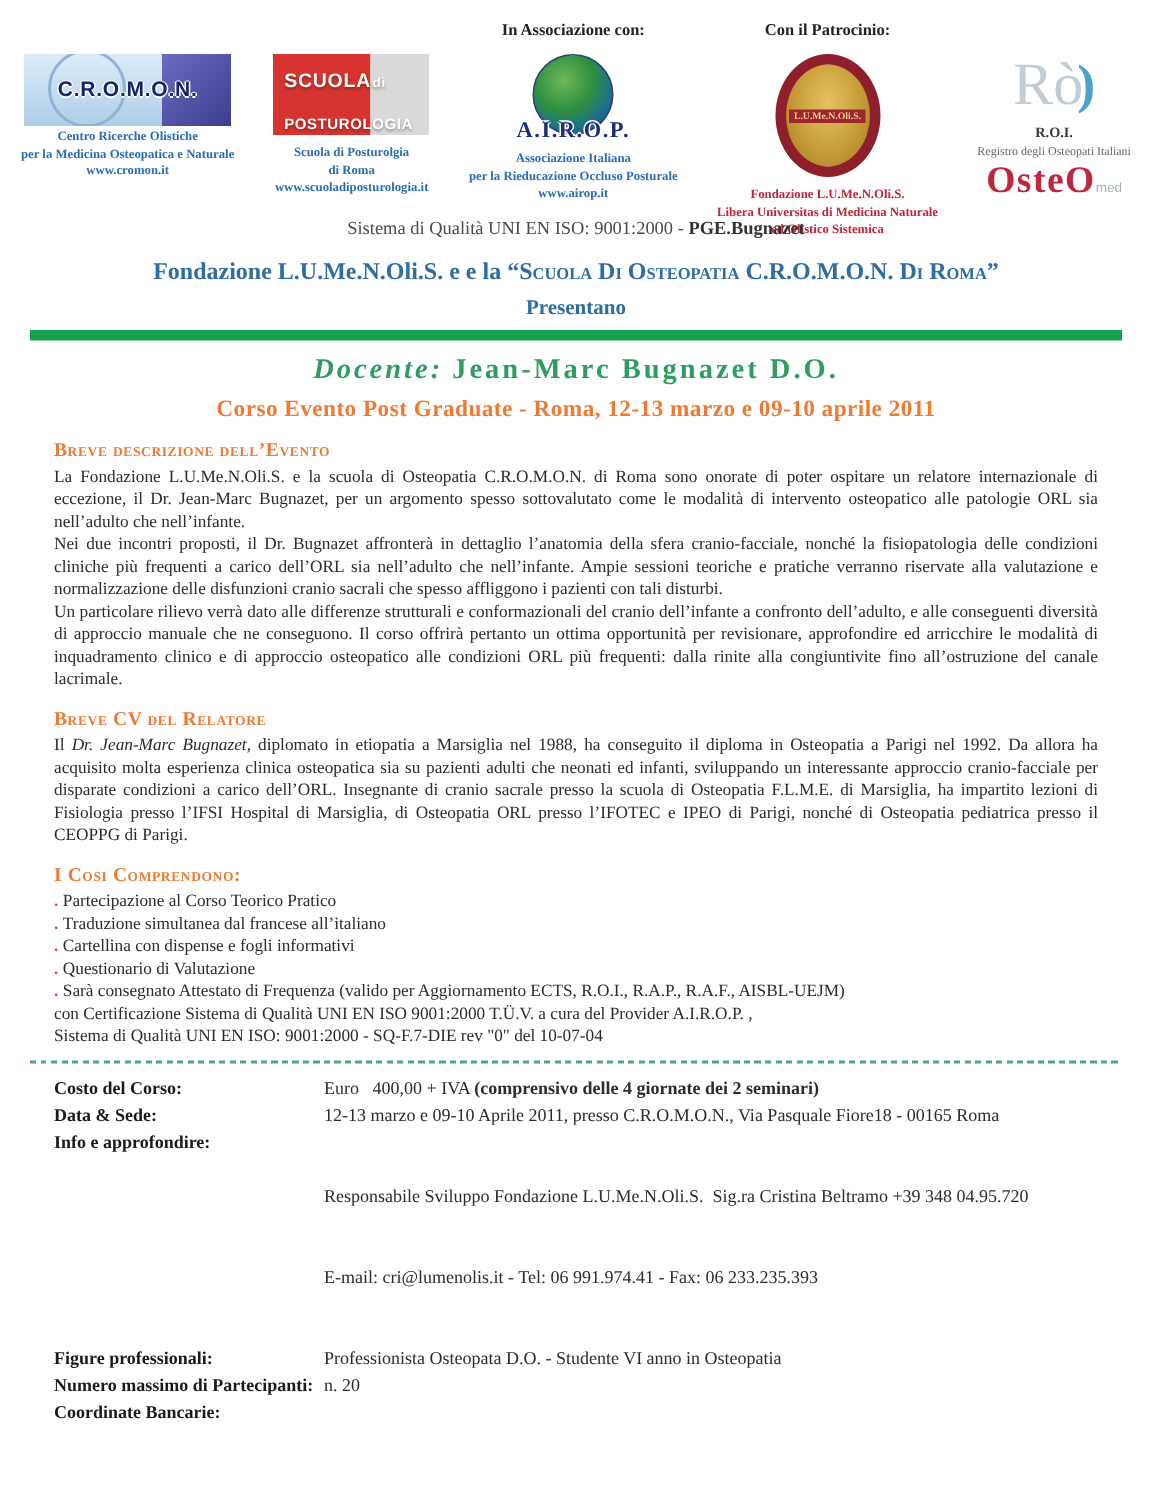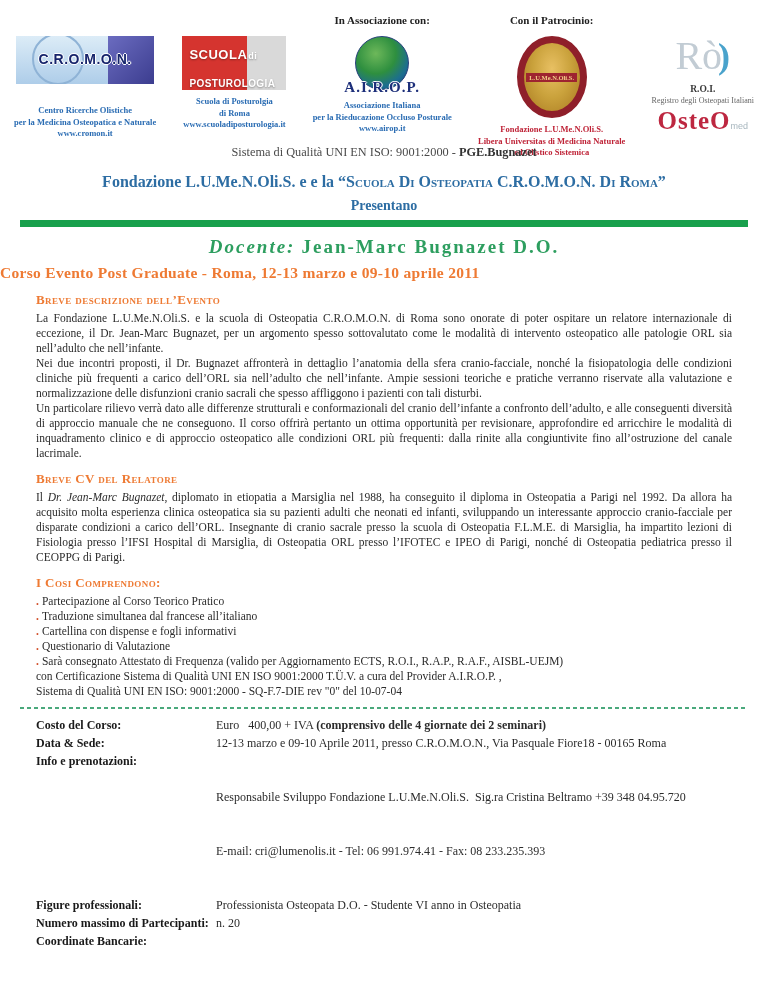--- a/index.html
+++ b/index.html
@@ -8,21 +8,21 @@
 
   
   .logos-row{display:flex;justify-content:space-between;align-items:flex-start;padding:0 14px;height:122px;}
   .logo-col{display:flex;flex-direction:column;align-items:center;}
   .col-label{height:22px;font-size:11px;font-weight:bold;color:#222;white-space:nowrap;}
   .cap{font-size:8.5px;font-weight:bold;line-height:11.5px;text-align:center;}
   .cap-blue{color:#2a6cb3;}
   .cap-red{color:#bf2438;}
   .cap-gray{color:#555;font-weight:normal;}
 
-  .cromon-box{width:138px;height:48px;position:relative;background:linear-gradient(180deg,#dcecf7,#aecde9);overflow:hidden;margin-bottom:21px;}
+  .cromon-box{width:138px;height:48px;position:relative;background:linear-gradient(180deg,#dcecf7,#aecde9);overflow:hidden;margin-bottom:1px;}
   .cromon-sq{position:absolute;right:0;top:0;width:46px;height:48px;background:linear-gradient(135deg,#7ب);background:linear-gradient(135deg,#6b6cc0,#3c3d8f);}
   .cromon-circ{position:absolute;left:16px;top:-3px;width:52px;height:52px;border:2px solid #8fb3d6;border-radius:50%;box-sizing:border-box;}
   .cromon-name{position:absolute;left:0;right:0;top:15px;text-align:center;font-family:"Liberation Sans",sans-serif;
       font-weight:bold;font-size:14px;color:#16246b;letter-spacing:.5px;
       text-shadow:-1px 0 #fff,1px 0 #fff,0 -1px #fff,0 1px #fff;}
 
   .post-box{width:104px;height:54px;position:relative;display:flex;margin-bottom:6px;}
   .post-red{width:62%;background:#d5342f;}
   .post-gray{width:38%;background:#d9d9d9;}
   .post-text{position:absolute;left:7px;top:9px;color:#fff;font-family:"Liberation Sans",sans-serif;
@@ -55,21 +55,21 @@
   .quality-line{text-align:center;font-size:12.3px;color:#4a4a4a;margin-top:9px;}
   .quality-line b{color:#333;}
   .presenters{text-align:center;font-size:16px;font-weight:bold;color:#2d6da3;margin-top:13px;}
   .presenters .sc{font-variant:small-caps;}
   .presentano{text-align:center;font-size:14px;font-weight:bold;color:#2d6da3;margin-top:7px;}
   .main-title{margin:5px 0 0;text-align:center;font-size:28px;line-height:31px;font-weight:bold;color:#ee7a33;
       font-variant:small-caps;letter-spacing:2px;}
   .green-bar{height:7px;background:#18a04c;margin:6px 20px 0;}
   .docente{text-align:center;font-size:19px;font-weight:bold;color:#2d9e5f;letter-spacing:2px;margin-top:9px;}
   .docente i{margin-right:6px;}
-  .course-line{font-size:15.5px;font-weight:bold;color:#ee7a33;margin-top:6px;letter-spacing:.3px;}
+  .course-line{text-align:center;font-size:15.5px;font-weight:bold;color:#ee7a33;margin-top:6px;letter-spacing:.3px;}
 
   
   .content{padding:0 36px;margin-top:10px;}
   .sec-h{font-size:13px;line-height:16px;font-weight:bold;color:#ee7a33;font-variant:small-caps;
       letter-spacing:.4px;margin:10px 0 3px;}
   .content p{margin:0;font-size:11.5px;line-height:15px;text-align:justify;}
   .inc-item{font-size:11.5px;line-height:15px;}
   .bullet{color:#d2522c;font-weight:bold;margin-right:3px;}
   .inc-extra{font-size:11.5px;line-height:15px;}
 
@@ -184,24 +184,24 @@
 
   <div class="dashed-divider"></div>
 
   <div class="details">
     <div class="lbl">Costo del Corso:</div>
     <div class="val"><span>Euro   400,00 + IVA </span><b>(comprensivo delle 4 giornate dei 2 seminari)</b></div>
 
     <div class="lbl">Data &amp; Sede:</div>
     <div class="val">12-13 marzo e 09-10 Aprile 2011, presso C.R.O.M.O.N., Via Pasquale Fiore18 - 00165 Roma</div>
 
-    <div class="lbl">Info e prenotazioni:</div>
+    <div class="lbl">Info e approfondire:</div>
     <div class="val">
       <div>Responsabile Sviluppo Fondazione L.U.Me.N.Oli.S.  Sig.ra Cristina Beltramo +39 348 04.95.720</div>
-      <div>E-mail: cri@lumenolis.it - Tel: 06 991.974.41 - Fax: 08 233.235.393</div>
+      <div>E-mail: cri@lumenolis.it - Tel: 06 991.974.41 - Fax: 06 233.235.393</div>
     </div>
 
     <div class="lbl">Figure professionali:</div>
     <div class="val">Professionista Osteopata D.O. - Studente VI anno in Osteopatia</div>
 
     <div class="lbl">Numero massimo di Partecipanti:</div>
     <div class="val">n. 20</div>
 
     <div class="lbl">Coordinate Bancarie:</div>
     <div class="val">

